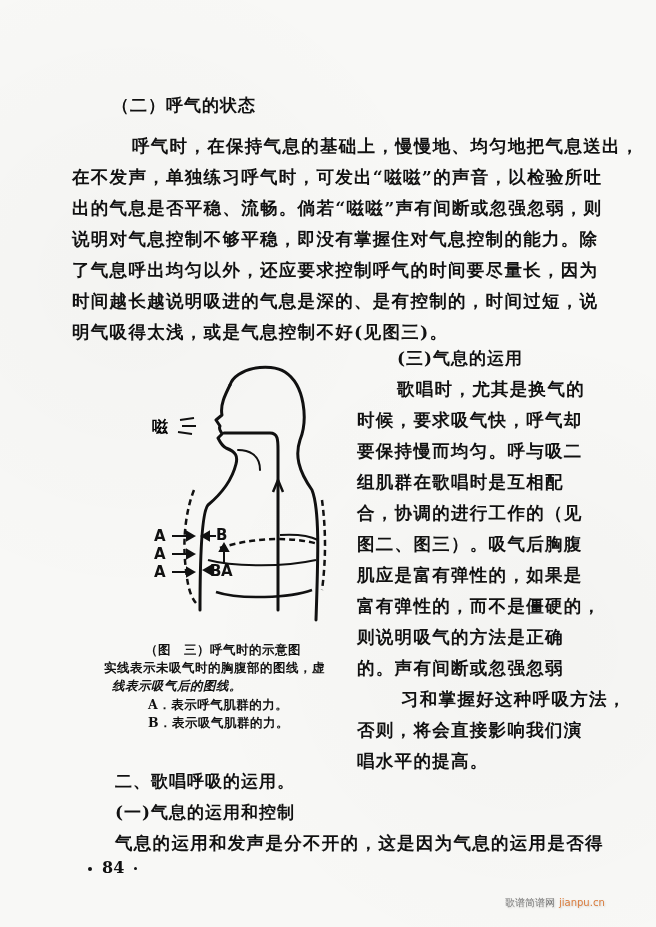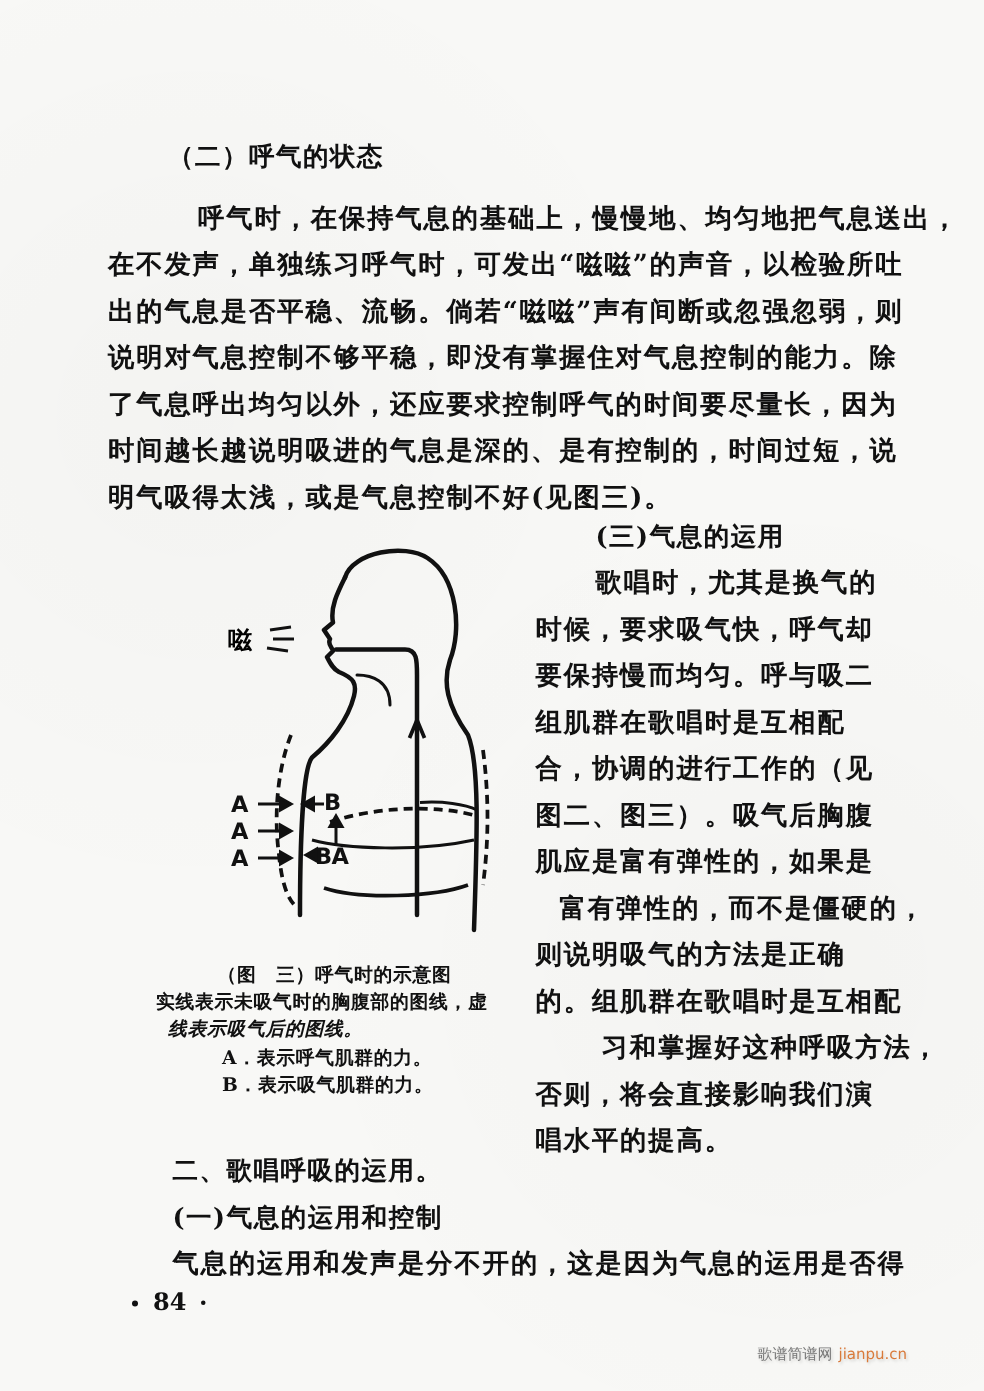--- a/index.html
+++ b/index.html
@@ -75,23 +75,23 @@
 
 <div class="line heading" style="left:397px; top:347px;">(三)气息的运用</div>
 <div>
   <div class="line" style="left:397px; top:378px;">歌唱时，尤其是换气的</div>
   <div class="line" style="left:357px; top:409px;">时候，要求吸气快，呼气却</div>
   <div class="line" style="left:357px; top:440px;">要保持慢而均匀。呼与吸二</div>
   <div class="line" style="left:357px; top:471px;">组肌群在歌唱时是互相配</div>
   <div class="line" style="left:357px; top:502px;">合，协调的进行工作的（见</div>
   <div class="line" style="left:357px; top:533px;">图二、图三）。吸气后胸腹</div>
   <div class="line" style="left:357px; top:564px;">肌应是富有弹性的，如果是</div>
-  <div class="line" style="left:357px; top:595px;margin-left:16px;">富有弹性的，而不是僵硬的，</div>
+  <div class="line" style="left:357px; top:595px;">富有弹性的，而不是僵硬的，</div>
   <div class="line" style="left:357px; top:626px;">则说明吸气的方法是正确</div>
-  <div class="line" style="left:357px; top:657px;">的。组肌群在歌唱时是互相配</div>
+  <div class="line" style="left:357px; top:657px;">的。声有间断或忽强忽弱</div>
   <div class="line" style="left:357px; top:688px;margin-left:44px;">习和掌握好这种呼吸方法，</div>
   <div class="line" style="left:357px; top:719px;">否则，将会直接影响我们演</div>
   <div class="line" style="left:357px; top:750px;">唱水平的提高。</div>
 </div>
 
 <div class="fig">
   <svg viewBox="0 0 230 280">
     <g fill="none" stroke="#111" stroke-width="3" stroke-linecap="round" stroke-linejoin="round">
 
       <path d="M110 25 C 115 8, 150 2, 165 12 C 185 25, 188 60, 180 80 C 175 95, 178 110, 192 130 C 200 150, 198 200, 196 260"></path>

